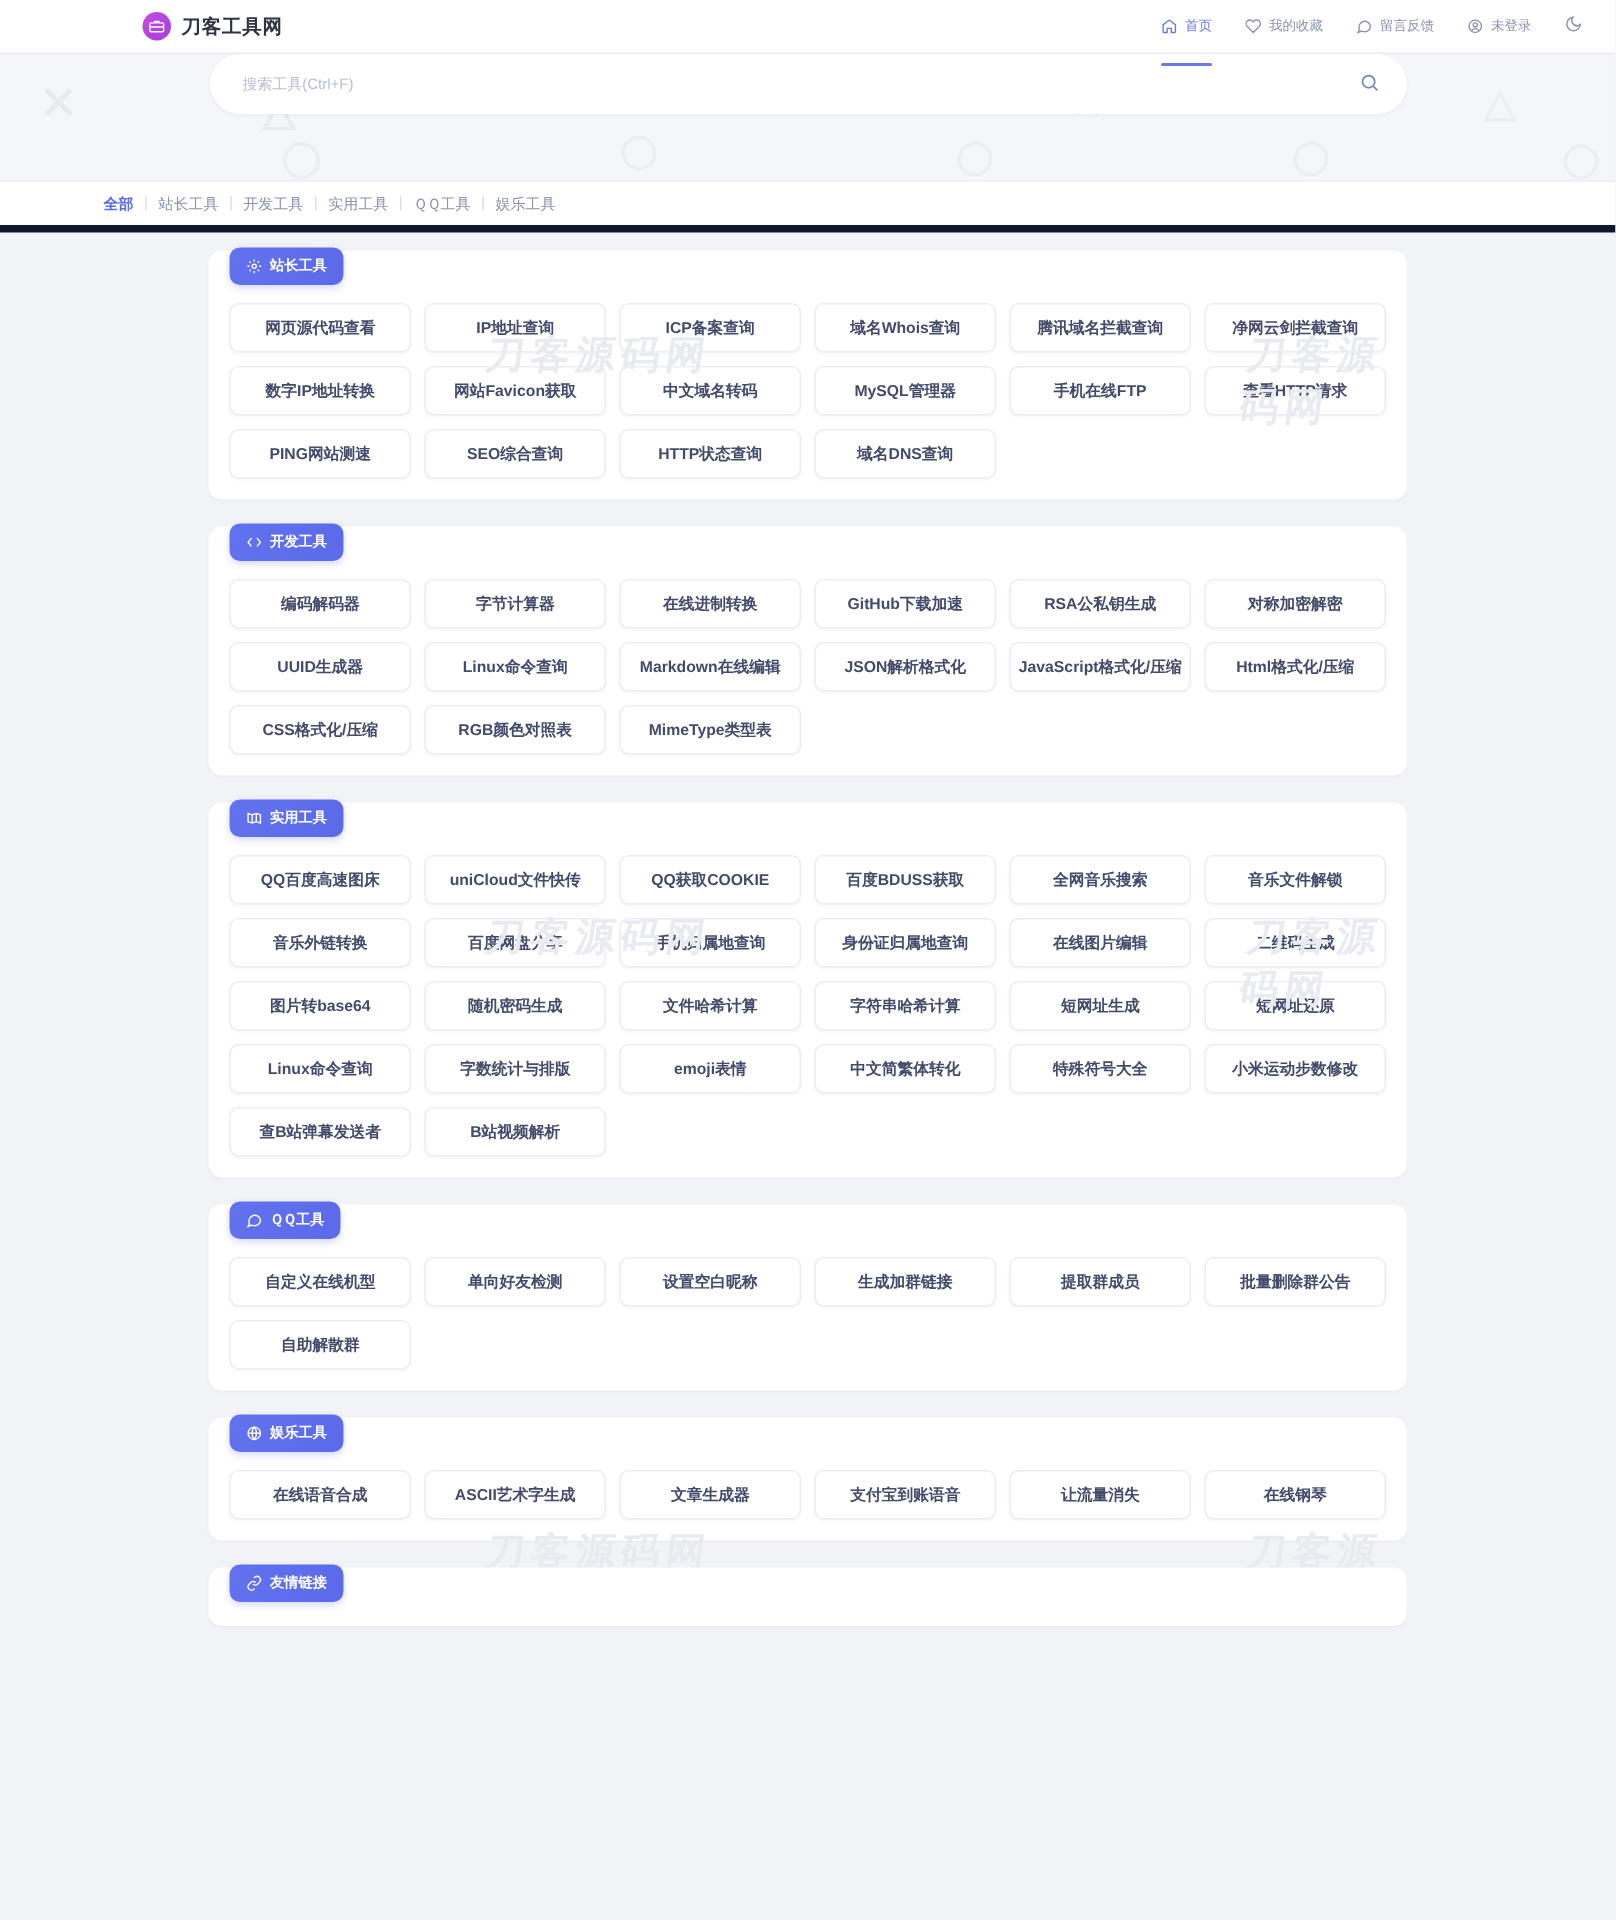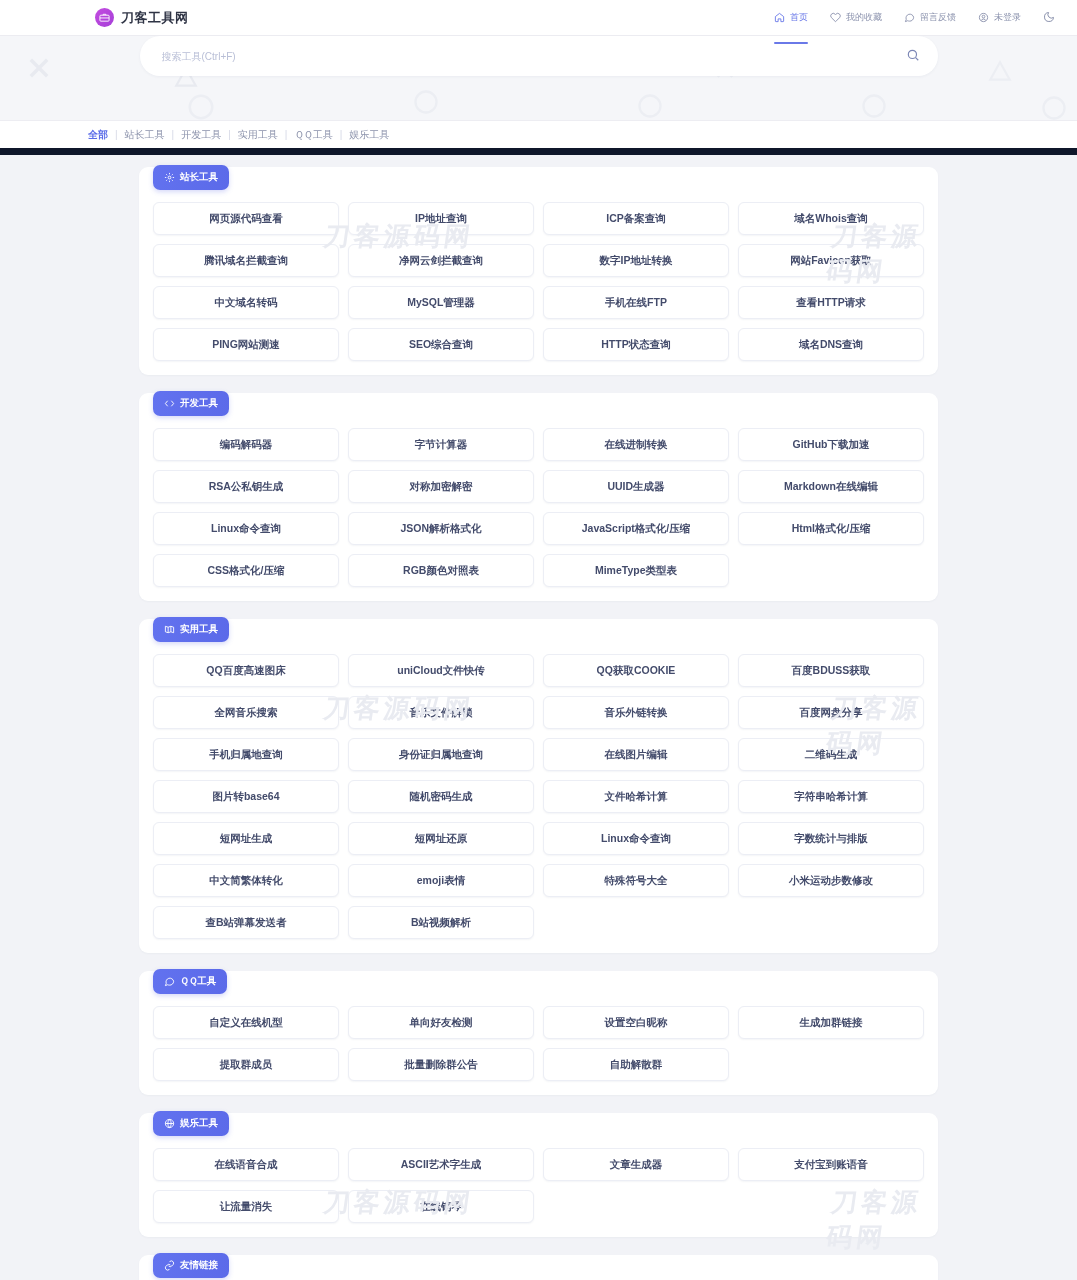--- a/index.html
+++ b/index.html
@@ -67,22 +67,22 @@
     font-size: 10px; color: #4b5270;
     font-family: "Liberation Sans", sans-serif;
   }
   .search-input::placeholder { color: #b8bed6; }
   .search-btn { background:none; border:0; cursor:pointer; display:flex; padding:0; }
 
   
   .catbar {
     background: #fff; height: 34px;
     display: flex; align-items: center;
-    padding-left: 88px; gap: 0;
-    font-size: 10px; border-bottom: 7px solid #0f172a;
+    padding-left: 69px; gap: 0;
+    font-size: 10px; border-bottom: 5px solid #0f172a;
   }
   .cat { color: #8b92ab; cursor: pointer; }
   .cat.active { color: #5b6ce8; font-weight: bold; }
   .cat-sep { color: #d6d9e6; margin: 0 7px; }
 
   
   .content { padding: 12px 139px 0 139px; position: relative; }
 
   .section {
     background: #fff;
@@ -95,21 +95,21 @@
   .badge {
     display: inline-flex; align-items: center; gap: 5px;
     background: linear-gradient(100deg,#6272ef,#5b6ae9);
     color: #fff; font-size: 9.5px; font-weight: bold;
     padding: 6px 11px; border-radius: 7px;
     position: relative; top: -2px;
     box-shadow: 0 2px 5px rgba(90,105,230,.25);
   }
   .badge svg { display:block; }
   .grid {
-    display: grid; grid-template-columns: repeat(4, 1fr);
+    display: grid; grid-template-columns: repeat(6, 1fr);
     gap: 9px 9px; margin-top: 10px;
   }
   .card {
     height: 33px; background: #fff;
     border: 1px solid #eceef5;
     border-radius: 6px;
     display: flex; align-items: center; justify-content: center;
     font-size: 10.5px; font-weight: bold; color: #434b6b;
     cursor: pointer;
     box-shadow: 0 1px 2px rgba(70,80,120,.06);
@@ -305,22 +305,22 @@
           </span>
           <span>开发工具</span>
         </div><div class="grid">
           <div class="card">编码解码器</div>
           <div class="card">字节计算器</div>
           <div class="card">在线进制转换</div>
           <div class="card">GitHub下载加速</div>
           <div class="card">RSA公私钥生成</div>
           <div class="card">对称加密解密</div>
           <div class="card">UUID生成器</div>
+          <div class="card">Linux命令查询</div>
           <div class="card">Markdown在线编辑</div>
-          <div class="card">Linux命令查询</div>
           <div class="card">JSON解析格式化</div>
           <div class="card">JavaScript格式化/压缩</div>
           <div class="card">Html格式化/压缩</div>
           <div class="card">CSS格式化/压缩</div>
           <div class="card">RGB颜色对照表</div>
           <div class="card">MimeType类型表</div>
         </div></div>
       <div class="section"><div class="badge">
           <span style="display: flex;">
             <svg width="11" height="11" viewBox="0 0 24 24" fill="none" stroke="#fff" stroke-width="2">
@@ -343,22 +343,22 @@
           <div class="card">在线图片编辑</div>
           <div class="card">二维码生成</div>
           <div class="card">图片转base64</div>
           <div class="card">随机密码生成</div>
           <div class="card">文件哈希计算</div>
           <div class="card">字符串哈希计算</div>
           <div class="card">短网址生成</div>
           <div class="card">短网址还原</div>
           <div class="card">Linux命令查询</div>
           <div class="card">字数统计与排版</div>
+          <div class="card">emoji表情</div>
           <div class="card">中文简繁体转化</div>
-          <div class="card">emoji表情</div>
           <div class="card">特殊符号大全</div>
           <div class="card">小米运动步数修改</div>
           <div class="card">查B站弹幕发送者</div>
           <div class="card">B站视频解析</div>
         </div></div>
       <div class="section"><div class="badge">
           <span style="display: flex;">
             <svg width="11" height="11" viewBox="0 0 24 24" fill="none" stroke="#fff" stroke-width="2">
               <path d="M21 11.5a8.4 8.4 0 0 1-9 8.4 8.9 8.9 0 0 1-4-.9L3 21l1.9-4.9A8.4 8.4 0 1 1 21 11.5z"></path>
             </svg>

